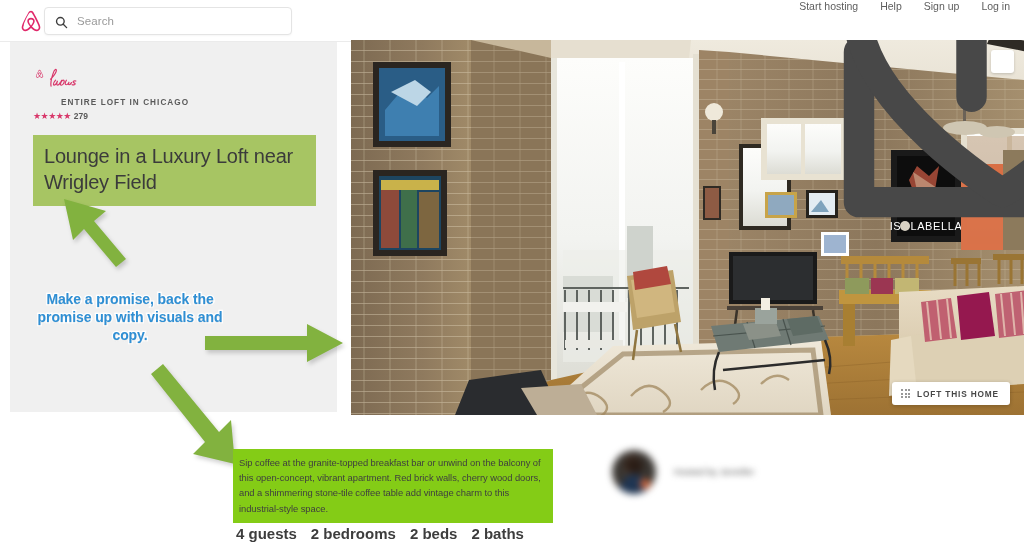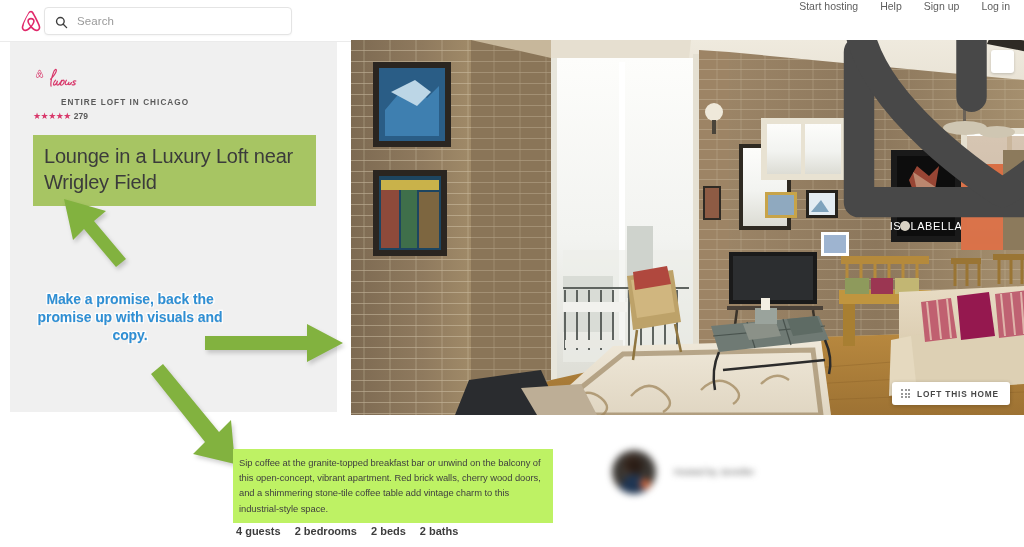--- a/index.html
+++ b/index.html
@@ -88,28 +88,28 @@
     gap: 7px; padding: 0 11px 0 9px; box-shadow: 0 1px 4px rgba(0,0,0,0.22);
     cursor: pointer;
   }
   .tour-label { font-size: 8.3px; font-weight: bold; letter-spacing: .85px; color: #484848; }
   .grid-icon { display: grid; grid-template-columns: repeat(3,2px); gap: 1.5px; }
   .grid-icon i { width: 2px; height: 2px; background: #767676; border-radius: 50%; display: block; }
 
   
   .desc-highlight {
     position: absolute; left: 233px; top: 449px; width: 320px;
-    background: #bef264; padding: 6px 8px 7px 6px;
+    background: #84cc16; padding: 6px 8px 7px 6px;
   }
   .desc-highlight p {
     font-size: 9.4px; line-height: 1.62; color: #3f3f3f; letter-spacing: -0.05px;
   }
   .amenities {
     position: absolute; left: 236px; top: 525px; display: flex; gap: 14px;
-    font-size: 11px; font-weight: bold; color: #3d3d3d;
+    font-size: 15px; font-weight: bold; color: #3d3d3d;
   }
   .host-block { position: absolute; left: 612px; top: 450px; display: flex; align-items: center; gap: 18px; }
   .host-avatar {
     width: 44px; height: 44px; border-radius: 50%; overflow: hidden;
     filter: blur(3.6px); flex: 0 0 auto;
   }
   .host-avatar svg { display: block; }
   .host-text { filter: blur(3.2px); font-size: 9px; color: #4a4a4a; letter-spacing: .3px; }
 </style>
 </head>

